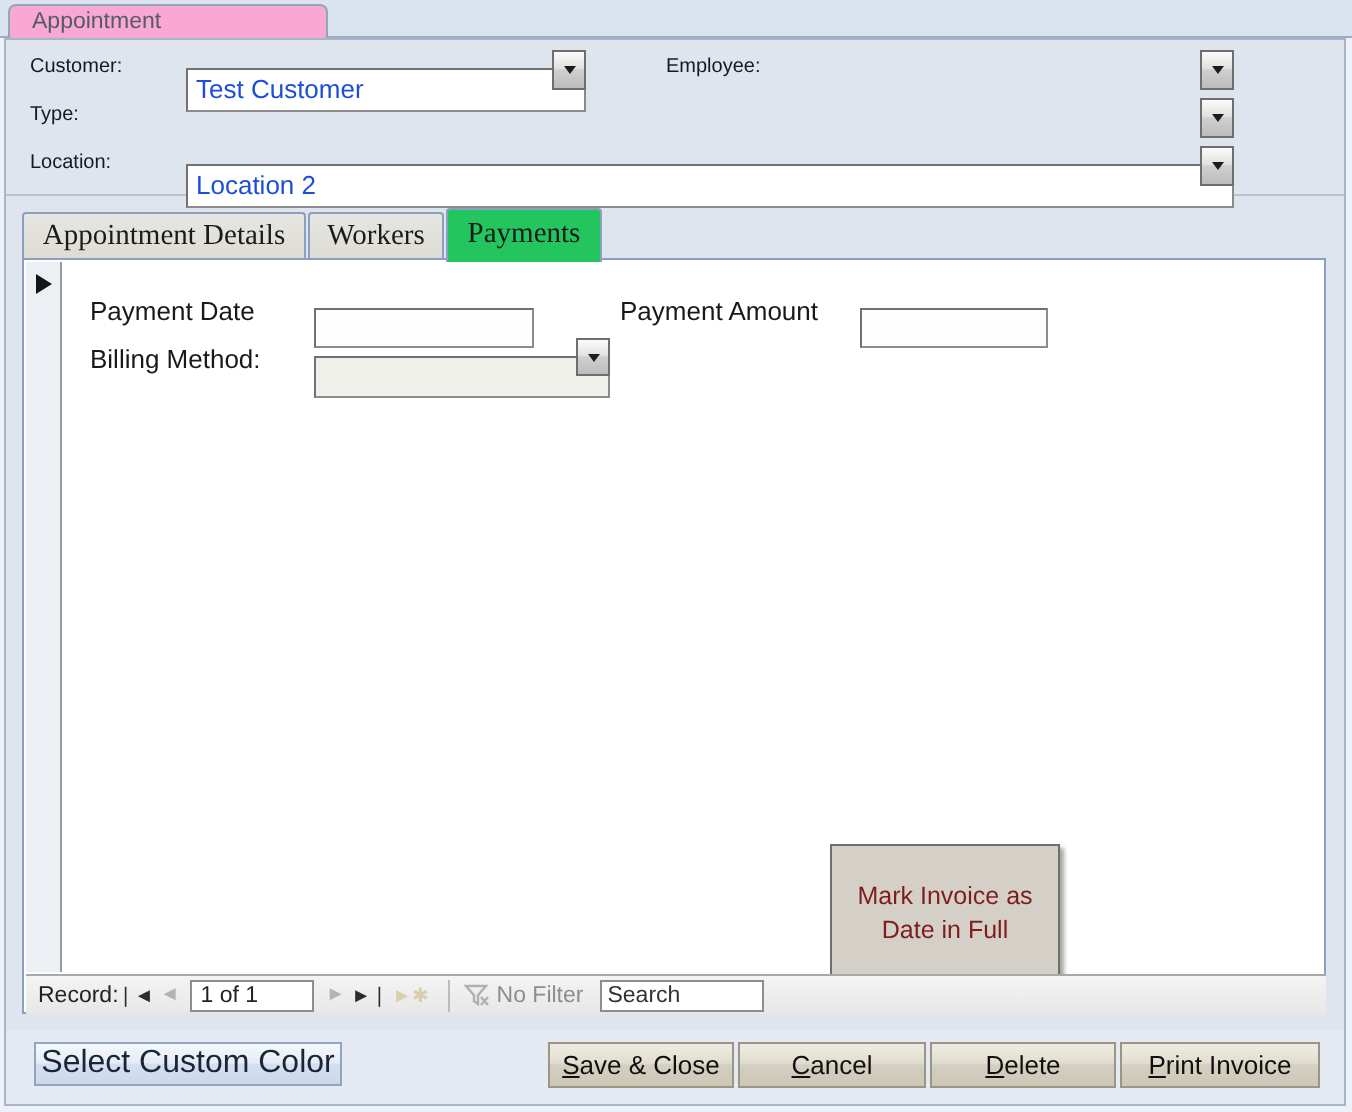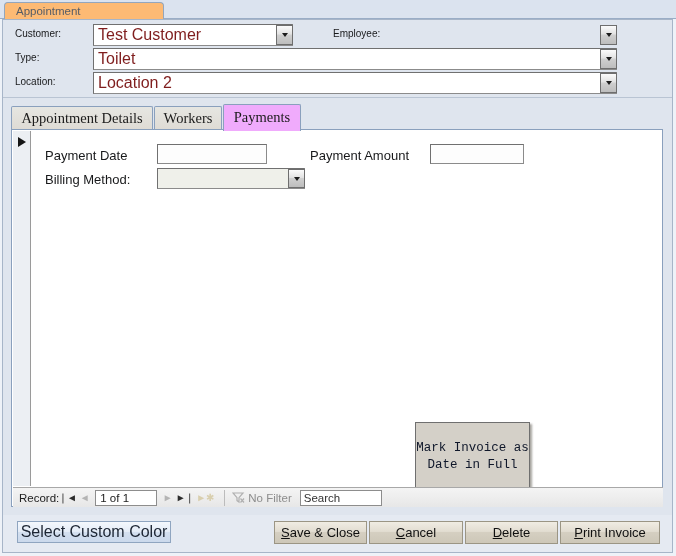--- a/index.html
+++ b/index.html
@@ -31,21 +31,21 @@
     left: 0; top: 0;
     width: 676px; height: 19px;
     background: #dbe3ef;
     border-bottom: 1px solid #9aadc6;
     box-sizing: border-box;
   }
   #doc-tab {
     position: absolute;
     left: 4px; top: 2px;
     width: 160px; height: 18px;
-    background: #fdba74;
+    background: #f9a8d4;
     border: 1px solid #8фa;
     border: 1px solid #93a6bd;
     border-bottom: none;
     border-radius: 4px 4px 0 0;
     box-sizing: border-box;
     font-size: 11.5px;
     color: #555c66;
     padding: 2px 0 0 11px;
     white-space: nowrap;
     overflow: hidden;
@@ -79,26 +79,27 @@
   }
 
   .txtbox {
     position: absolute;
     box-sizing: border-box;
     background: #ffffff;
     border: 1px solid #8b8b8b;
     border-top-color: #707070;
     border-left-color: #707070;
     font-family: "Liberation Sans", sans-serif;
-    font-size: 16px;
-    color: #7f1d1d;
+    font-size: 13px;
+    color: #1d4ed8;
     padding: 1px 0 0 4px;
     white-space: nowrap;
     overflow: hidden;
     line-height: 18px;
+    margin-top: 10px;
   }
 
   .combo-arrow {
     position: absolute;
     box-sizing: border-box;
     width: 17px;
     background: linear-gradient(to bottom, #fbfbfb 0%, #e2e2e2 45%, #cfcfcf 50%, #bdbdbd 100%);
     border: 1px solid #6e6e6e;
     display: flex;
     align-items: center;
@@ -136,21 +137,21 @@
     font-family: "Liberation Serif", serif;
     font-size: 14.5px;
     color: #1a1a1a;
     text-align: center;
     line-height: 22px;
     white-space: nowrap;
   }
   .tab.active {
     top: 0;
     height: 27px;
-    background: #f0abfc;
+    background: #22c55e;
     line-height: 25px;
     z-index: 5;
   }
   #tab-page {
     position: absolute;
     left: 0; top: 25px;
     width: 652px; height: 378px;
     background: #ffffff;
     border: 1px solid #8aa0bd;
     box-sizing: border-box;
@@ -184,27 +185,26 @@
   
   #mark-paid-button {
     position: absolute;
     left: 403px; top: 292px;
     width: 115px; height: 69px;
     box-sizing: border-box;
     background: #d4d0c8;
     border: 1px solid #6f6f6f;
     box-shadow: 2px 2px 2px rgba(60,55,45,0.45);
     font-size: 12.5px;
-    color: #0f172a;
+    color: #7f1d1d;
     text-align: center;
     display: flex;
     align-items: center;
     justify-content: center;
     line-height: 17px;
-    font-family: Liberation Mono, monospace;
   }
 
   
   #nav-bar {
     position: absolute;
     left: 1px; top: 357px;
     width: 650px; height: 20px;
     background: linear-gradient(to bottom, #f4f4f4 0%, #e7e7e7 100%);
     border-top: 1px solid #a8a8a8;
     box-sizing: border-box;
@@ -307,21 +307,20 @@
       <div class="combo-arrow" style="left:273px; top:5px; height:20px;">
           <span></span>
         </div>
 
       <div class="hdr-label" style="left:330px; top:8px;">Employee:</div>
       <div class="combo-arrow" style="left:597px; top:5px; height:20px;">
           <span></span>
         </div>
 
       <div class="hdr-label" style="left:12px; top:32px;">Type:</div>
-      <div class="txtbox" style="left:90px; top:28px; width:524px; height:22px;">Toilet</div>
       <div class="combo-arrow" style="left:597px; top:29px; height:20px;">
           <span></span>
         </div>
 
       <div class="hdr-label" style="left:12px; top:56px;">Location:</div>
       <div class="txtbox" style="left:90px; top:52px; width:524px; height:22px;">Location 2</div>
       <div class="combo-arrow" style="left:597px; top:53px; height:20px;">
           <span></span>
         </div>
     </div>

